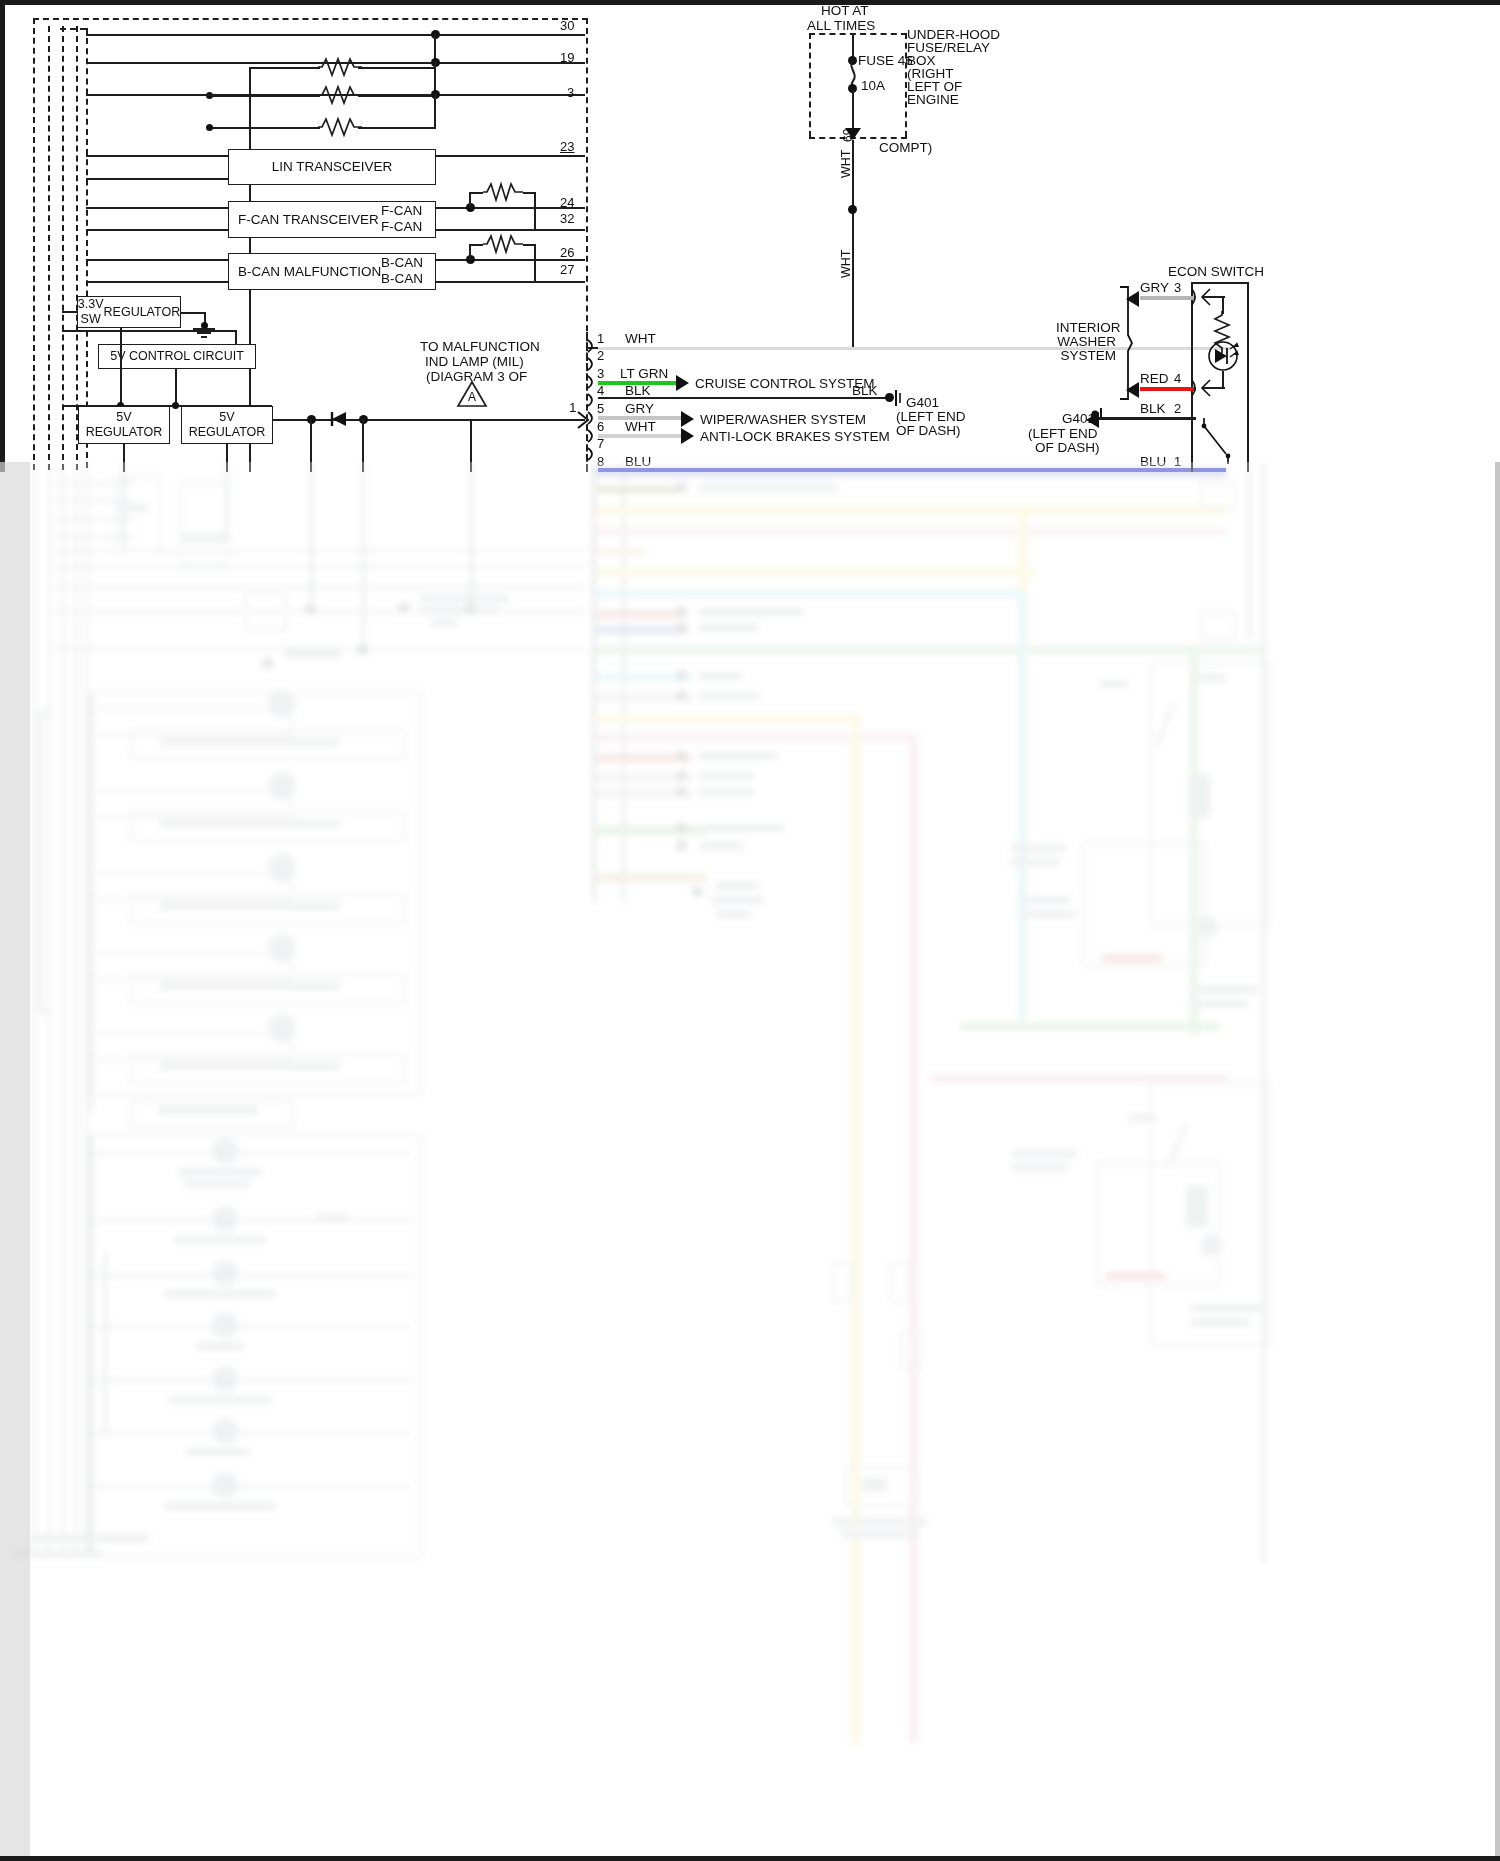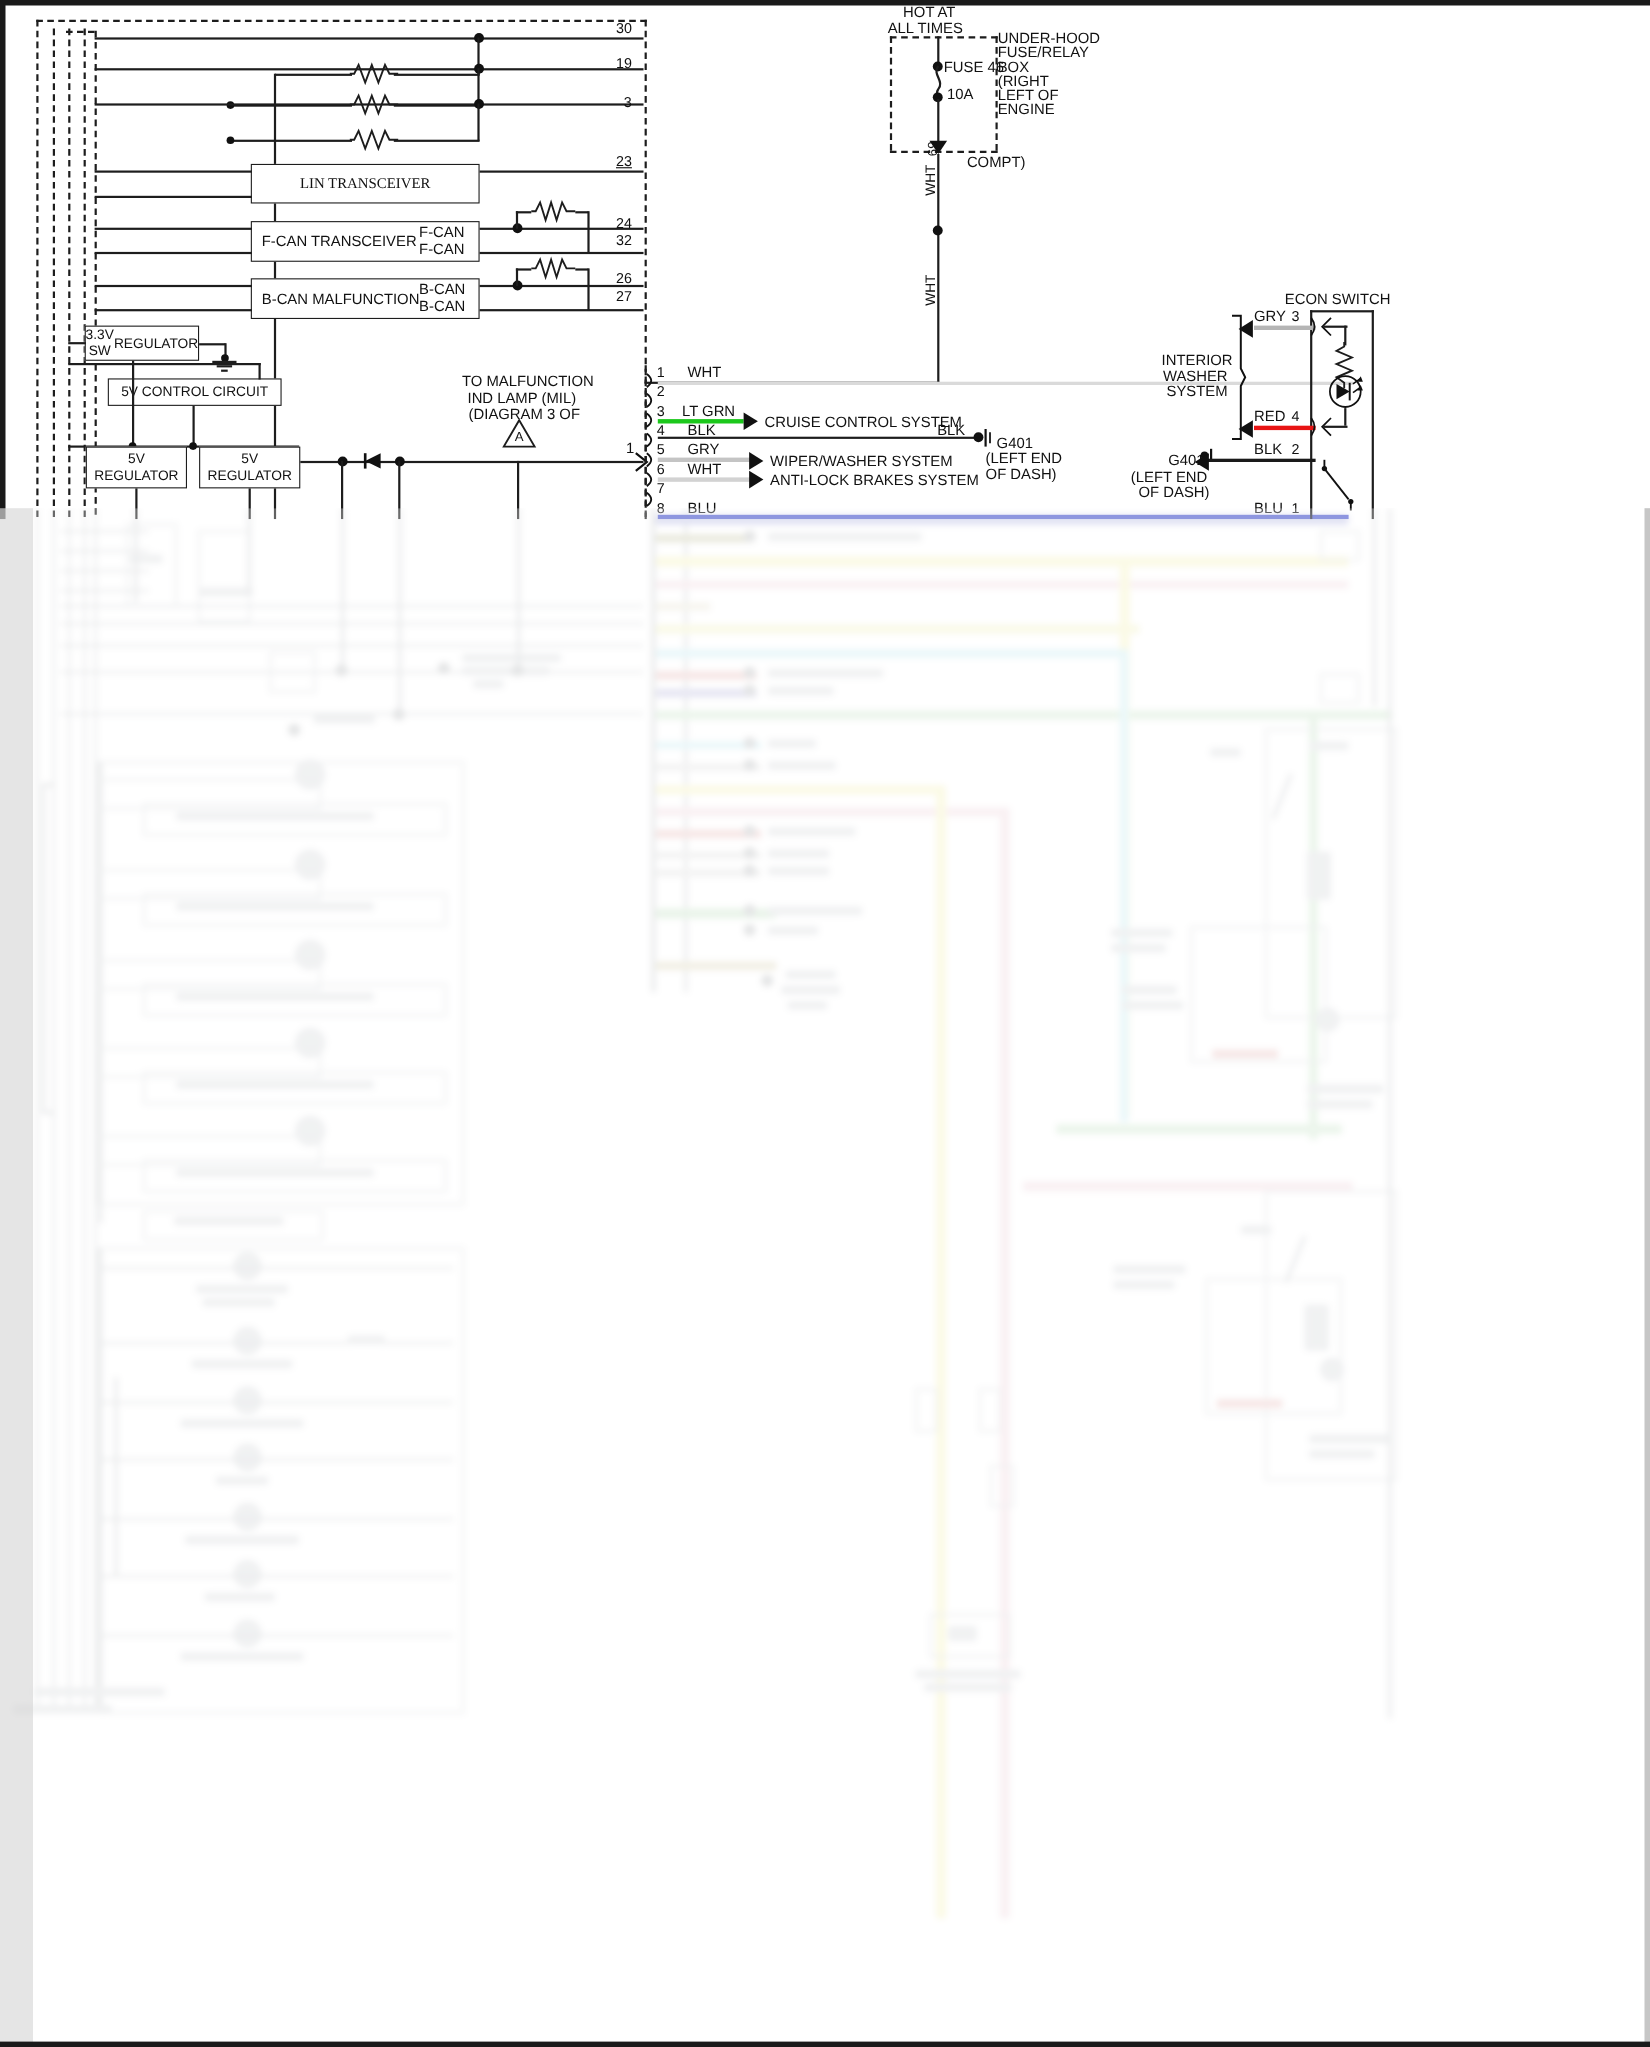--- a/index.html
+++ b/index.html
@@ -115,21 +115,21 @@
 
     <div class="txt num" style="left:560px;top:18px;">30</div>
     <div class="txt num" style="left:560px;top:50px;">19</div>
     <div class="txt num" style="left:567px;top:85px;">3</div>
     <div class="txt num" style="left:560px;top:139px;text-decoration:underline;">23</div>
     <div class="txt num" style="left:560px;top:195px;">24</div>
     <div class="txt num" style="left:560px;top:211px;">32</div>
     <div class="txt num" style="left:560px;top:245px;">26</div>
     <div class="txt num" style="left:560px;top:262px;">27</div>
 
-    <div class="box" style="left:228px;top:149px;width:208px;height:36px;font-family:Liberation Serif, serif;">
+    <div class="box" style="left:228px;top:149px;width:208px;height:36px;">
       <span>LIN TRANSCEIVER</span>
     </div>
     <div class="ln h2" style="left:86px; top:155px;width:143px;"></div>
     <div class="ln h2" style="left:86px; top:178px;width:143px;"></div>
     <div class="ln h2" style="left:436px;top:155px;width:149px;"></div>
 
     <div class="box" style="left:228px;top:201px;width:208px;height:37px;justify-content:flex-start;padding-left:9px;">
       <span>F-CAN TRANSCEIVER</span>
     </div>
     <div class="txt" style="left:381px;top:203px;">F-CAN</div>

